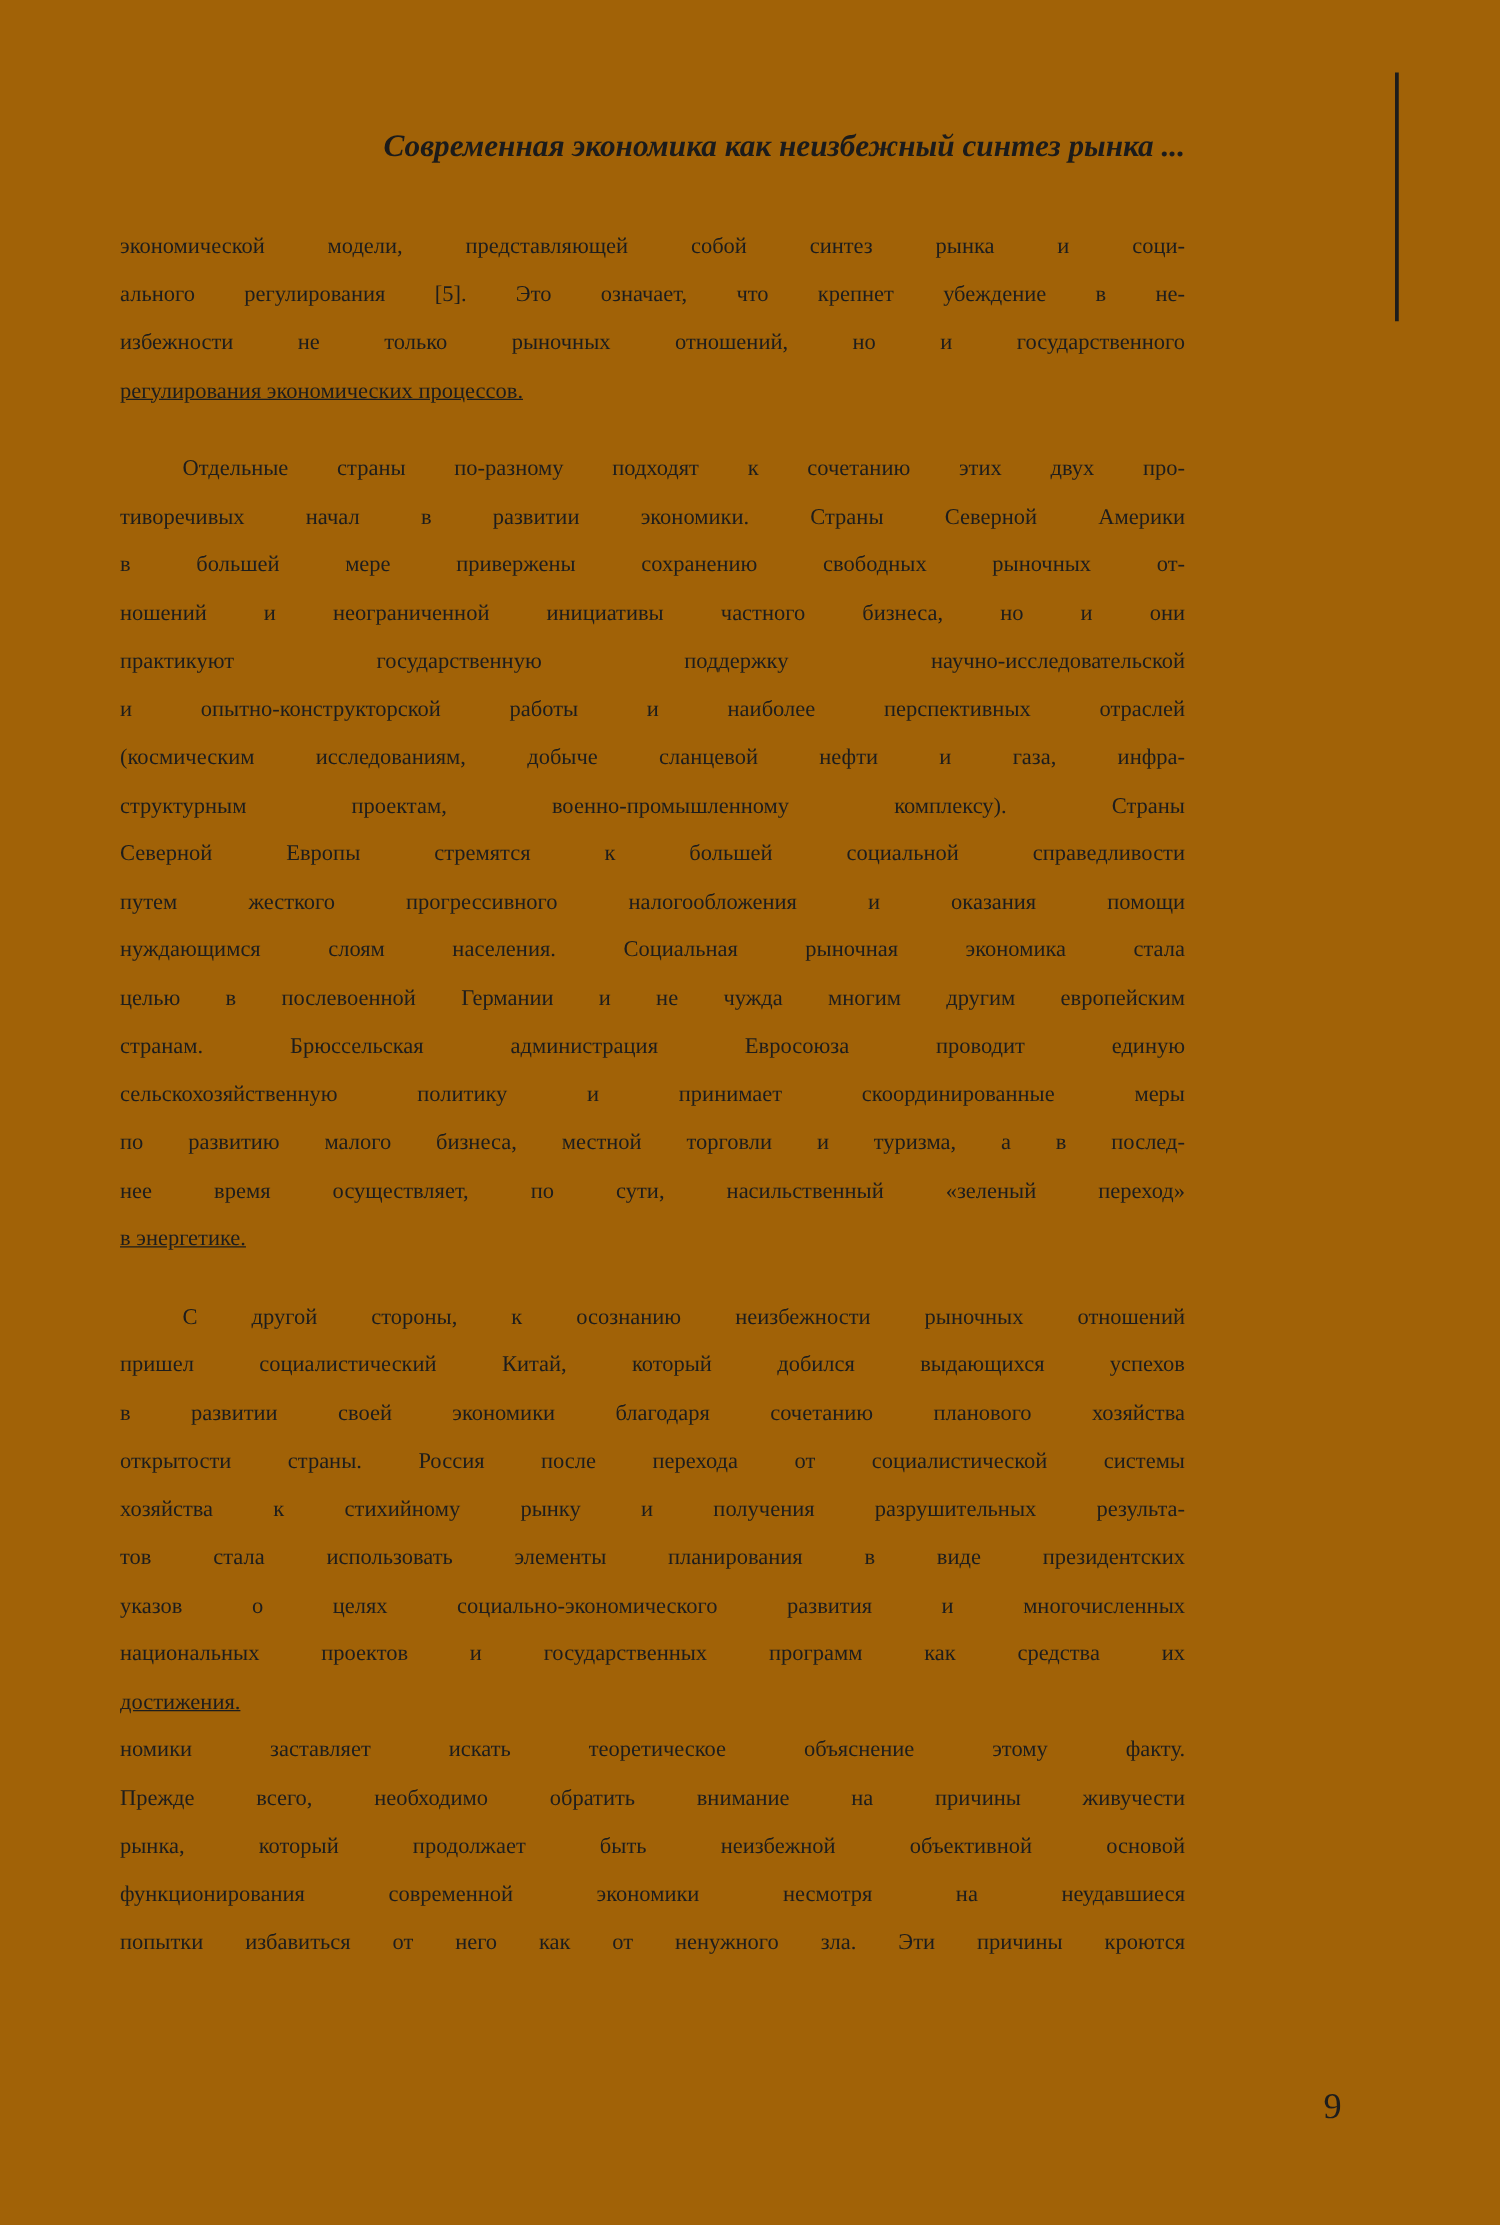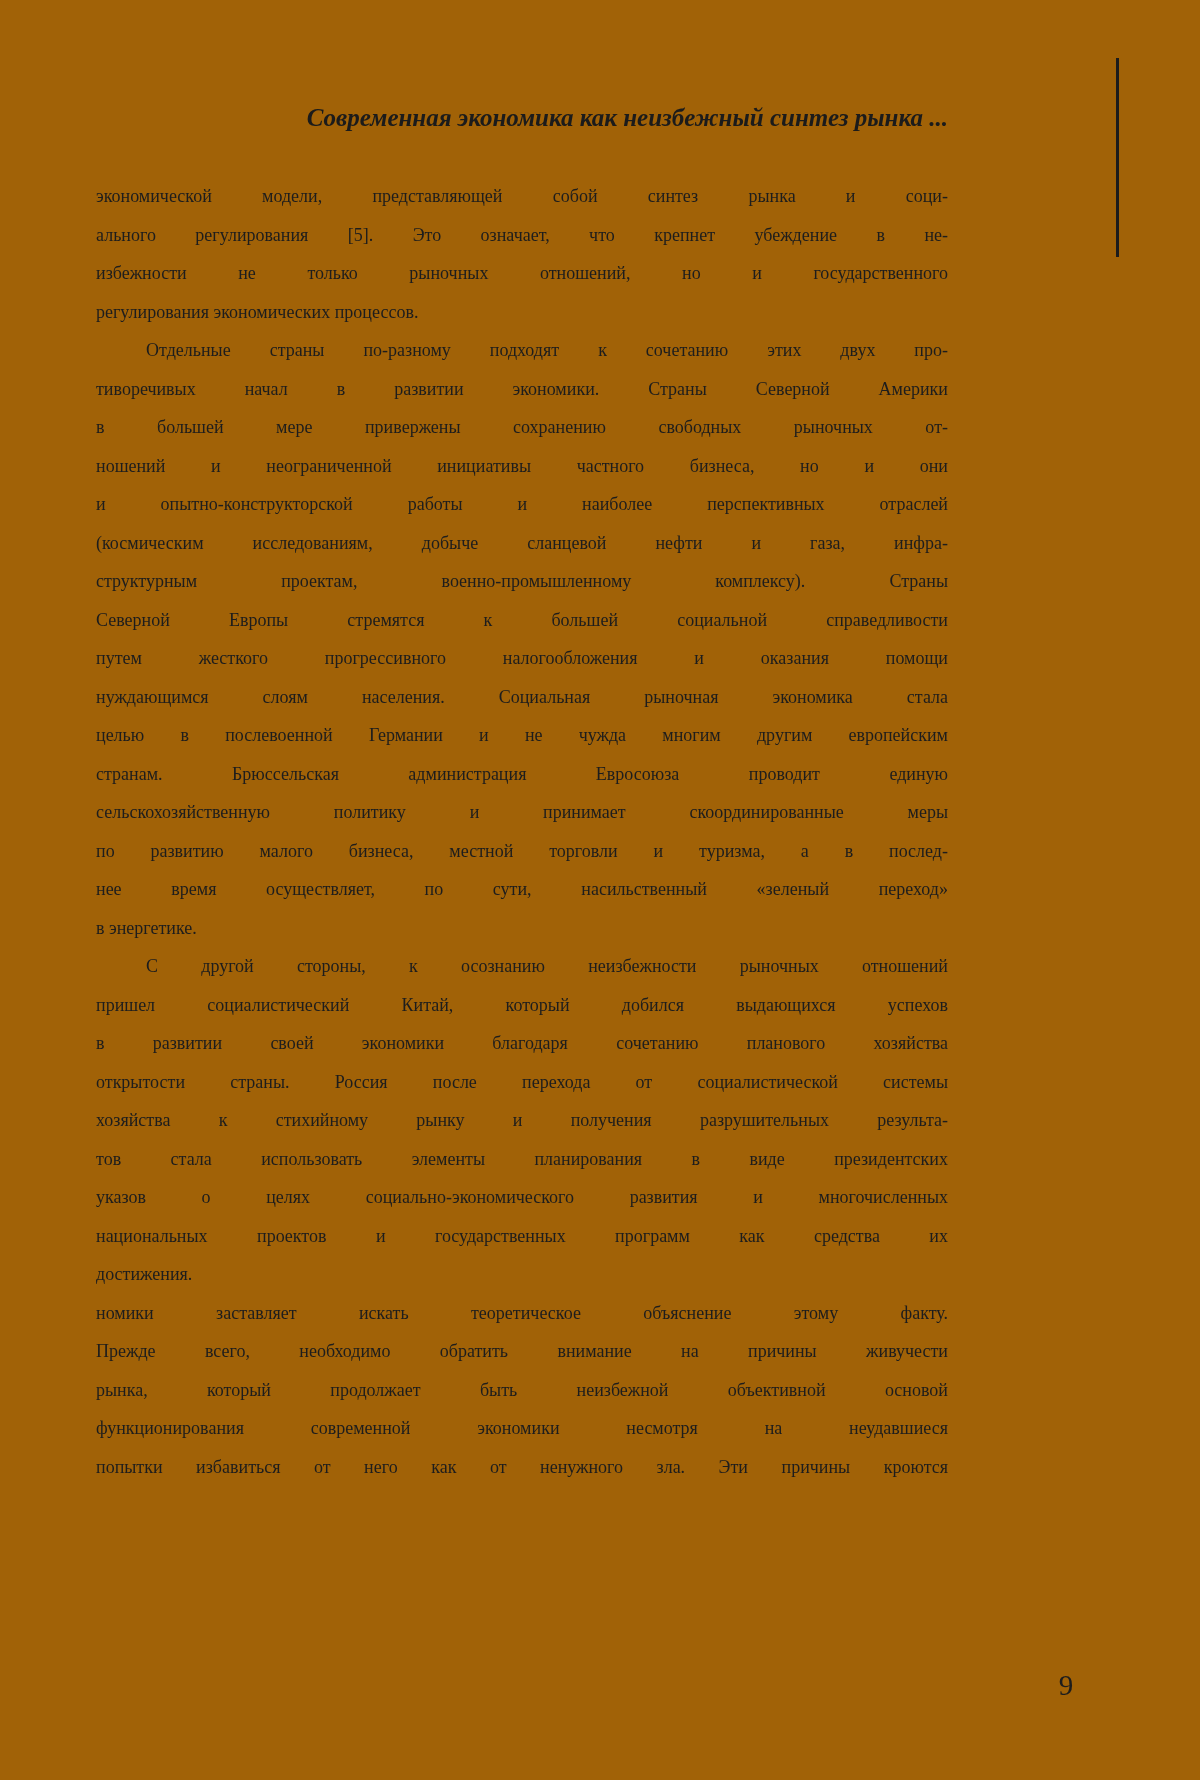--- a/index.html
+++ b/index.html
@@ -49,23 +49,25 @@
   .line {
     height: 38.5px;
     overflow: hidden;
     text-align: justify;
     text-align-last: justify;
     text-justify: inter-word;
     white-space: normal;
   }
   .line.indent {
     text-indent: 50px;
+    margin-top: 24px;
   }
   .line.para-end {
     text-align-last: left;
+    text-decoration: underline;
   }
   .page-number {
     position: absolute;
     top: 1668px;
     left: 1046px;
     width: 40px;
     text-align: center;
     font-size: 29px;
     line-height: 34px;
     color: #1d1d1d;
@@ -82,20 +84,21 @@
 
   <div class="body-text">
       <div class="line">экономической модели, представляющей собой синтез рынка и соци-</div>
       <div class="line">ального регулирования [5]. Это означает, что крепнет убеждение в не-</div>
       <div class="line">избежности не только рыночных отношений, но и государственного</div>
       <div class="line para-end">регулирования экономических процессов.</div>
       <div class="line indent">Отдельные страны по-разному подходят к сочетанию этих двух про-</div>
       <div class="line">тиворечивых начал в развитии экономики. Страны Северной Америки</div>
       <div class="line">в большей мере привержены сохранению свободных рыночных от-</div>
       <div class="line">ношений и неограниченной инициативы частного бизнеса, но и они</div>
+      <div class="line">практикуют государственную поддержку научно-исследовательской</div>
       <div class="line">и опытно-конструкторской работы и наиболее перспективных отраслей</div>
       <div class="line">(космическим исследованиям, добыче сланцевой нефти и газа, инфра-</div>
       <div class="line">структурным проектам, военно-промышленному комплексу). Страны</div>
       <div class="line">Северной Европы стремятся к большей социальной справедливости</div>
       <div class="line">путем жесткого прогрессивного налогообложения и оказания помощи</div>
       <div class="line">нуждающимся слоям населения. Социальная рыночная экономика стала</div>
       <div class="line">целью в послевоенной Германии и не чужда многим другим европейским</div>
       <div class="line">странам. Брюссельская администрация Евросоюза проводит единую</div>
       <div class="line">сельскохозяйственную политику и принимает скоординированные меры</div>
       <div class="line">по развитию малого бизнеса, местной торговли и туризма, а в послед-</div>

